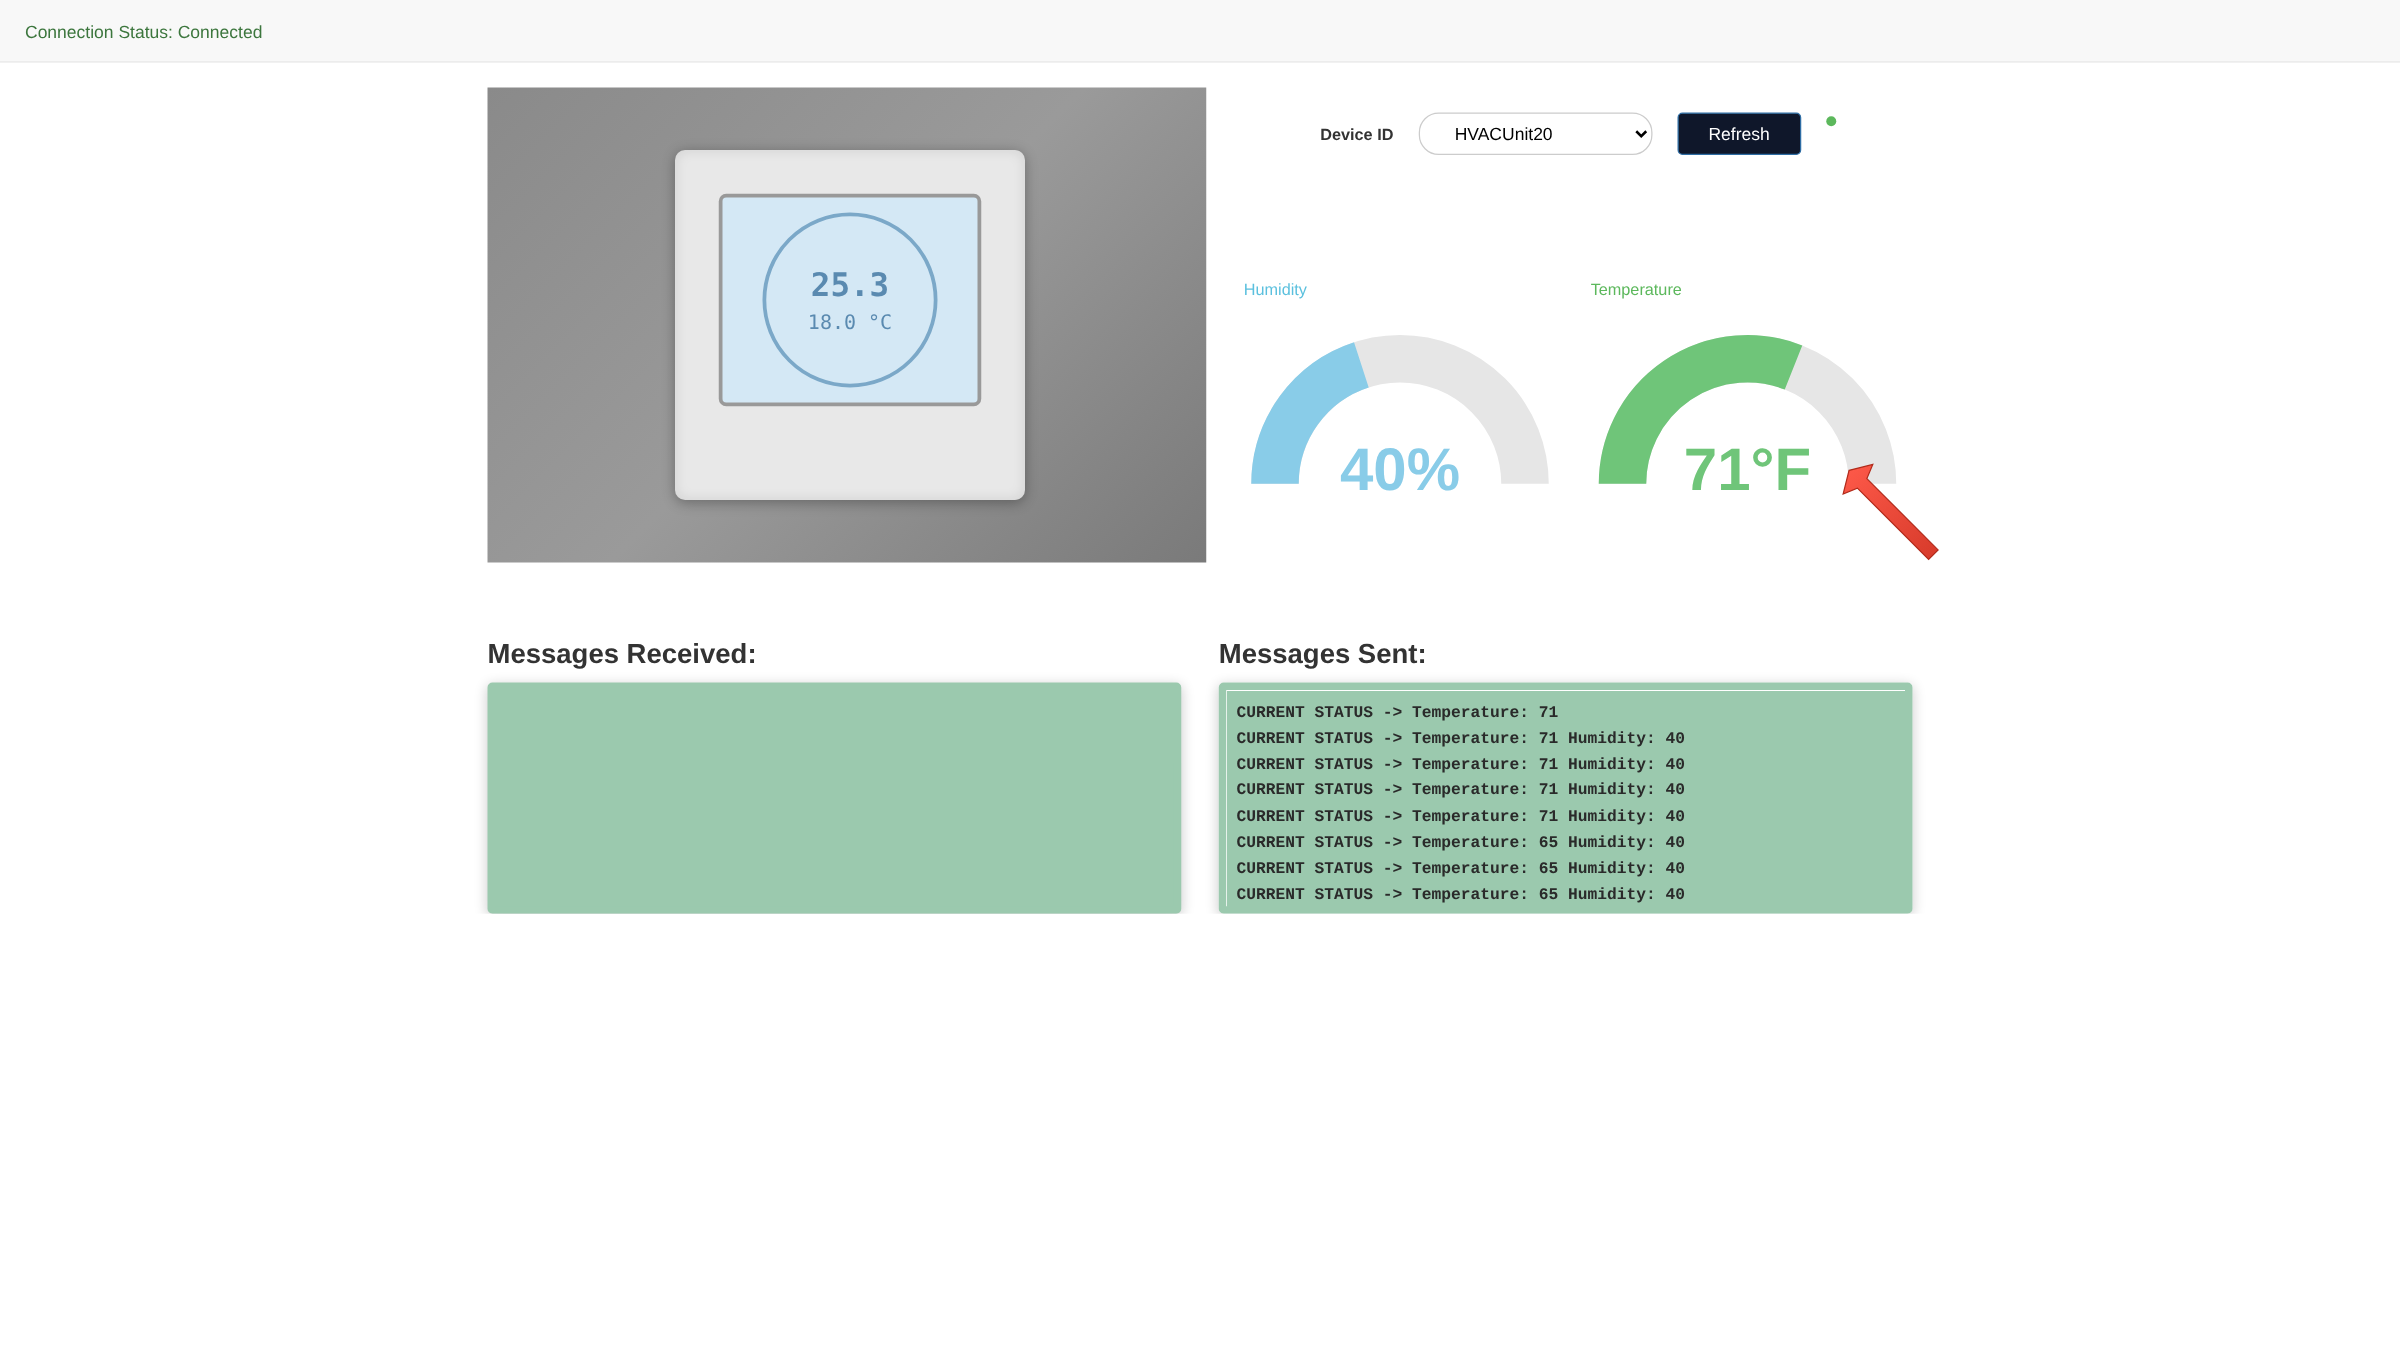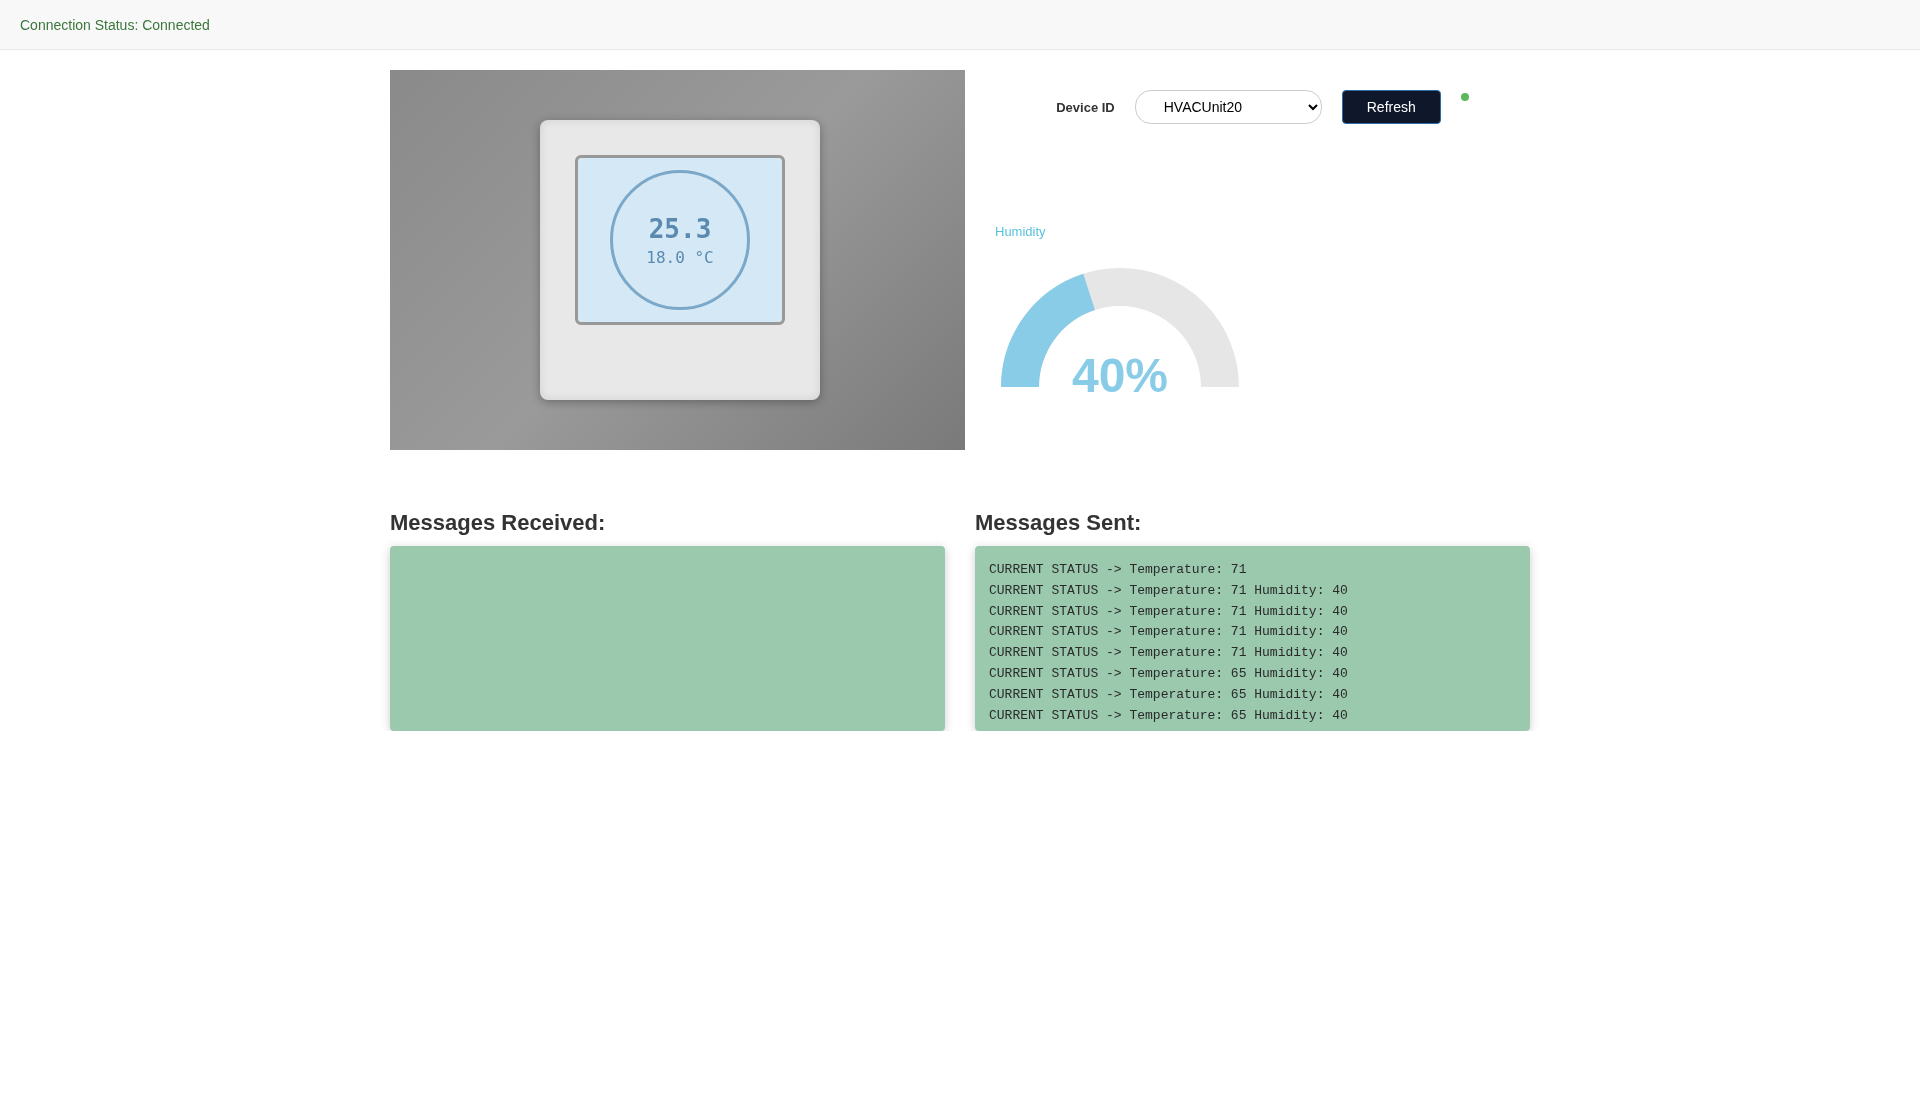--- a/index.html
+++ b/index.html
@@ -158,21 +158,21 @@
       height: 185px;
       overflow-y: scroll;
       padding: 8px;
     }
     .messages-box.empty {
       background: #9bc9ae;
     }
     .log-line {
       font-family: "Consolas", "Courier New", monospace;
       font-size: 13px;
-      font-weight: normal;
+      font-weight: bold;
       color: #2a2a2a;
       line-height: 1.6;
       white-space: pre;
     }
     ::-webkit-scrollbar { width: 16px; }
     ::-webkit-scrollbar-track { background: #f1f1f1; }
     ::-webkit-scrollbar-thumb { background: #c1c1c1; border-radius: 2px; }
     ::-webkit-scrollbar-button { background: #e8e8e8; height: 16px; }
   </style>
 </head>
@@ -208,20 +208,37 @@
 
       <div class="gauges-row">
         <div class="gauge-block">
           <div class="gauge-title humidity">Humidity</div>
           <svg class="gauge-svg" viewBox="0 0 250 150">
             <path d="M 25 140 A 100 100 0 0 1 225 140" fill="none" stroke="#e6e6e6" stroke-width="38"></path>
             <path id="humidity-arc" fill="none" stroke="#89cce8" stroke-width="38" d="M 25 140 A 100 100 0 0 1 94.09830056250527 44.894348370484636"></path>
             <text x="125" y="145" class="gauge-text humidity">40%</text>
           </svg>
         </div>
+        <div class="gauge-block">
+          <div class="gauge-title temperature">Temperature</div>
+          <svg class="gauge-svg" viewBox="0 0 250 150">
+            <path d="M 25 140 A 100 100 0 0 1 225 140" fill="none" stroke="#e6e6e6" stroke-width="38"></path>
+            <path id="temperature-arc" fill="none" stroke="#6fc579" stroke-width="38" d="M 25 140 A 100 100 0 0 1 161.81245526846777 47.02235141117485"></path>
+            <text x="125" y="145" class="gauge-text temperature">71°F</text>
+          </svg>
+          <svg class="arrow-svg" viewBox="0 0 100 100">
+            <defs>
+              <linearGradient id="arrowGrad" x1="0%" y1="0%" x2="100%" y2="100%">
+                <stop offset="0%" stop-color="#ff5a4a"></stop>
+                <stop offset="100%" stop-color="#d63a2a"></stop>
+              </linearGradient>
+            </defs>
+            <path d="M 15 15 L 35 10 L 30 22 L 90 82 L 82 90 L 22 30 L 10 35 Z" fill="url(#arrowGrad)" stroke="#b02a1a" stroke-width="1"></path>
+          </svg>
+        </div>
       </div>
     </div>
   </div>
 
   <div class="bottom-row">
     <div class="messages-col">
       <div class="messages-heading">Messages Received:</div>
       <div class="messages-box empty" id="received-box"></div>
     </div>
     <div class="messages-col">

